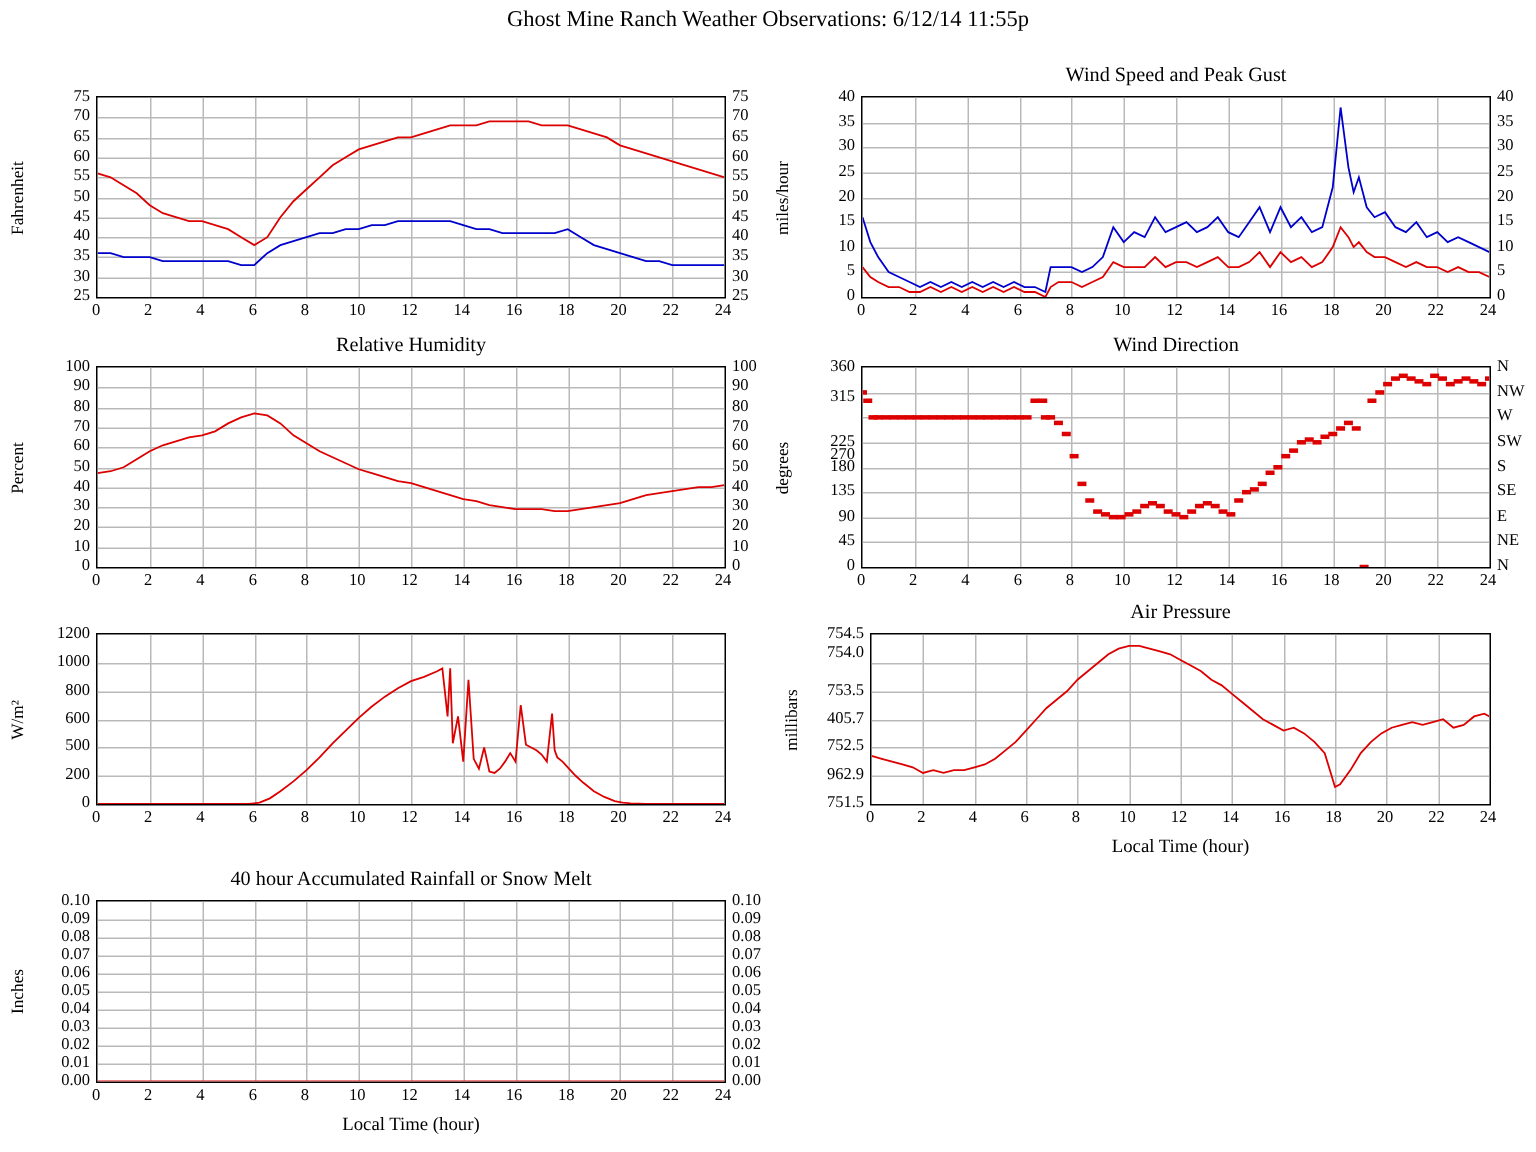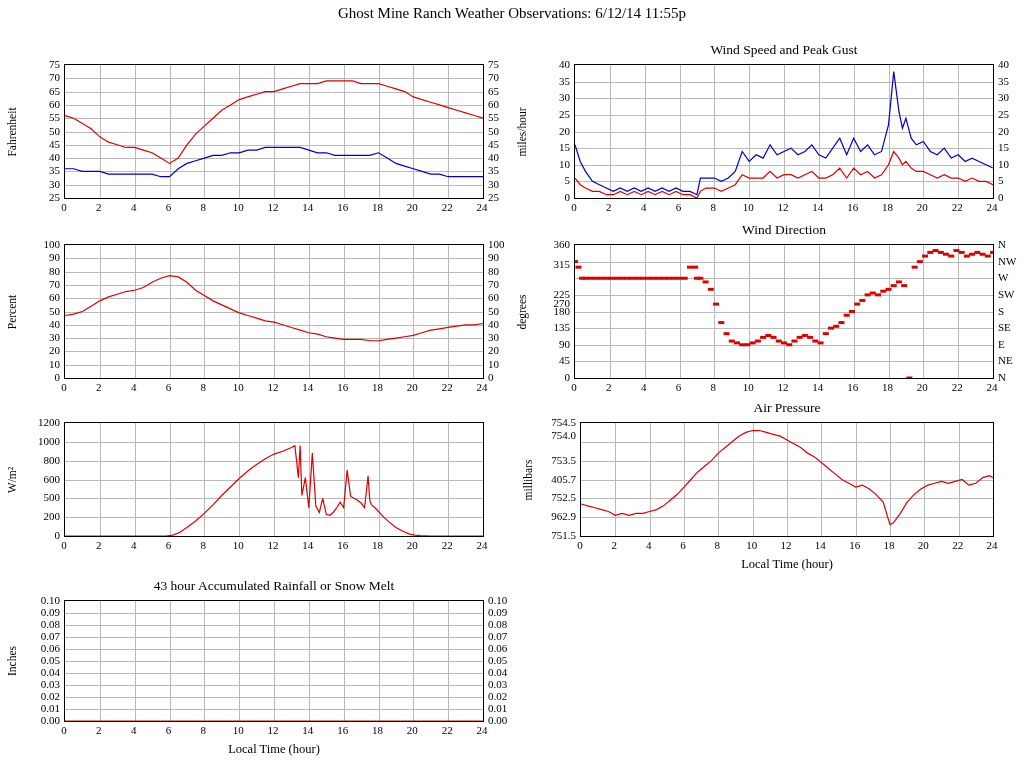--- a/index.html
+++ b/index.html
@@ -213,20 +213,21 @@
     <div class="tick-y-right" style="left: 480px; top: 121.75px;">10</div>
     <div class="tick-y-right" style="left: 480px; top: 105.125px;">15</div>
     <div class="tick-y-right" style="left: 480px; top: 88.5px;">20</div>
     <div class="tick-y-right" style="left: 480px; top: 71.875px;">25</div>
     <div class="tick-y-right" style="left: 480px; top: 55.25px;">30</div>
     <div class="tick-y-right" style="left: 480px; top: 38.625px;">35</div>
     <div class="tick-y-right" style="left: 480px; top: 22px;">40</div>
     <div class="axis-label-y" style="left: 10px; top: 89.5px; transform: rotate(-90deg) translate(-50%, -100%);">miles/hour</div>
   </div>
 <div class="panel" id="panel-humidity" style="left:8px; top:222px; width:500px; height:165px;">
+    <div class="panel-title" style="left: 6px; width: 520px;">Relative Humidity</div>
     <div class="plot" style="left: 56px; top: 22px; width: 420px; height: 135px;">
       <div class="grid-line-v" style="left: 35px;"></div>
       <div class="grid-line-v" style="left: 70px;"></div>
       <div class="grid-line-v" style="left: 105px;"></div>
       <div class="grid-line-v" style="left: 139px;"></div>
       <div class="grid-line-v" style="left: 174px;"></div>
       <div class="grid-line-v" style="left: 209px;"></div>
       <div class="grid-line-v" style="left: 244px;"></div>
       <div class="grid-line-v" style="left: 279px;"></div>
       <div class="grid-line-v" style="left: 314px;"></div>
@@ -506,21 +507,21 @@
     <div class="tick-y-left" style="left: 22px; width: 36px; top: 116.167px;">962.9</div>
     <div class="tick-y-left" style="left: 22px; width: 36px; top: 97.3333px;">752.5</div>
     <div class="tick-y-left" style="left: 22px; width: 36px; top: 78.5px;">405.7</div>
     <div class="tick-y-left" style="left: 22px; width: 36px; top: 59.6667px;">753.5</div>
     <div class="tick-y-left" style="left: 22px; width: 36px; top: 35px;">754.0</div>
     <div class="tick-y-left" style="left: 22px; width: 36px; top: 22px;">754.5</div>
     <div class="axis-label-y" style="left: 16px; top: 79.5px; transform: rotate(-90deg) translate(-50%, -100%);">millibars</div>
     <div class="axis-label-x" style="left: 62px; width: 414px; top: 157px;">Local Time (hour)</div>
   </div>
 <div class="panel" id="panel-rainfall" style="left:8px; top:578px; width:500px; height:190px;">
-    <div class="panel-title" style="left: 6px; width: 520px;">43 hour Accumulated Rainfall or Snow Melt</div>
+    <div class="panel-title" style="left: 6px; width: 520px;">40 hour Accumulated Rainfall or Snow Melt</div>
     <div class="plot" style="left: 56px; top: 22px; width: 420px; height: 122px;">
       <div class="grid-line-v" style="left: 35px;"></div>
       <div class="grid-line-v" style="left: 70px;"></div>
       <div class="grid-line-v" style="left: 105px;"></div>
       <div class="grid-line-v" style="left: 139px;"></div>
       <div class="grid-line-v" style="left: 174px;"></div>
       <div class="grid-line-v" style="left: 209px;"></div>
       <div class="grid-line-v" style="left: 244px;"></div>
       <div class="grid-line-v" style="left: 279px;"></div>
       <div class="grid-line-v" style="left: 314px;"></div>

